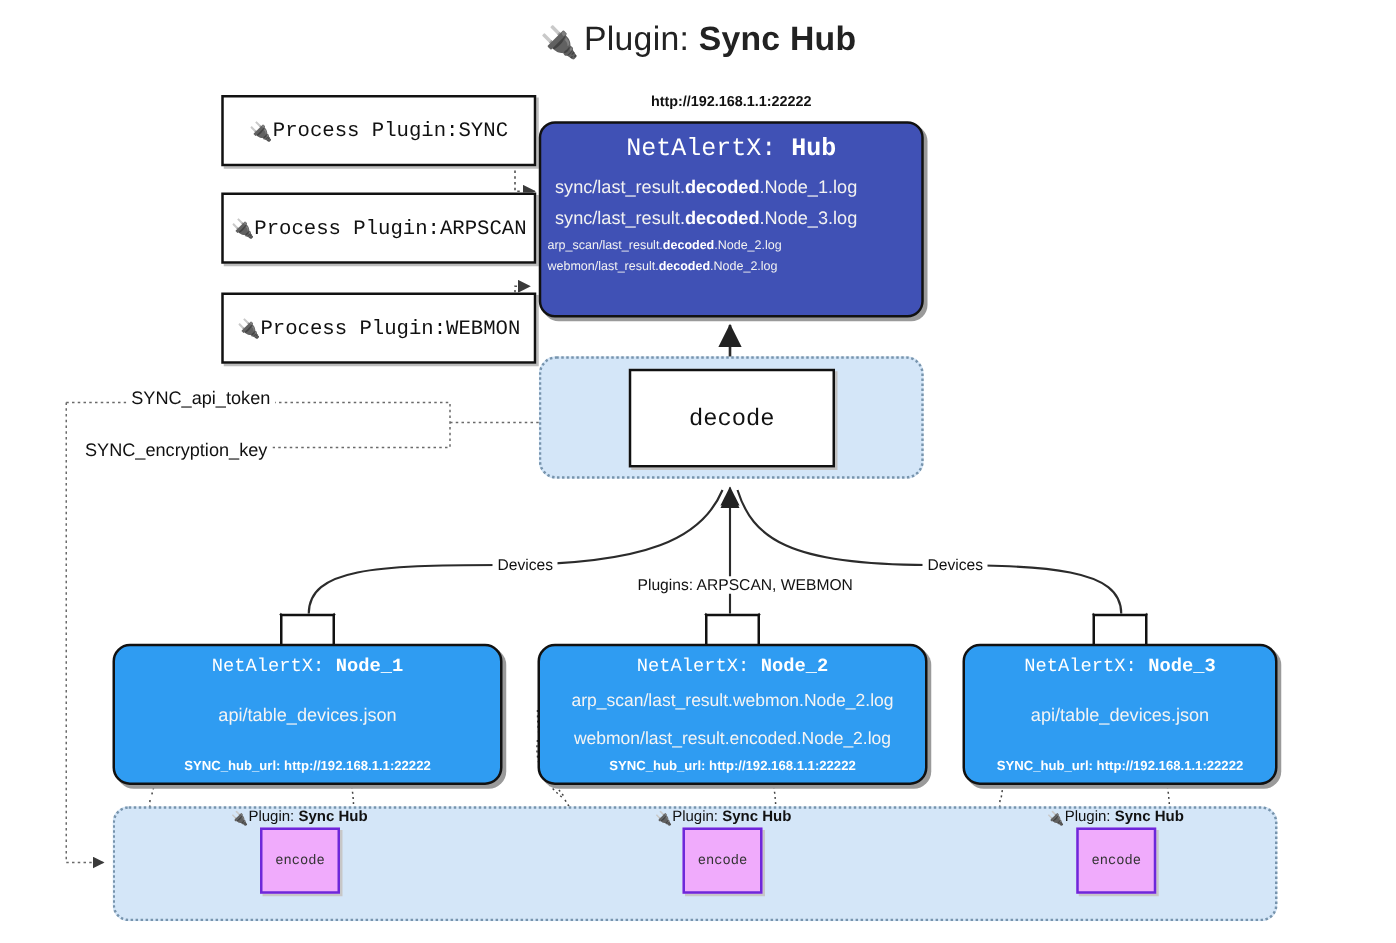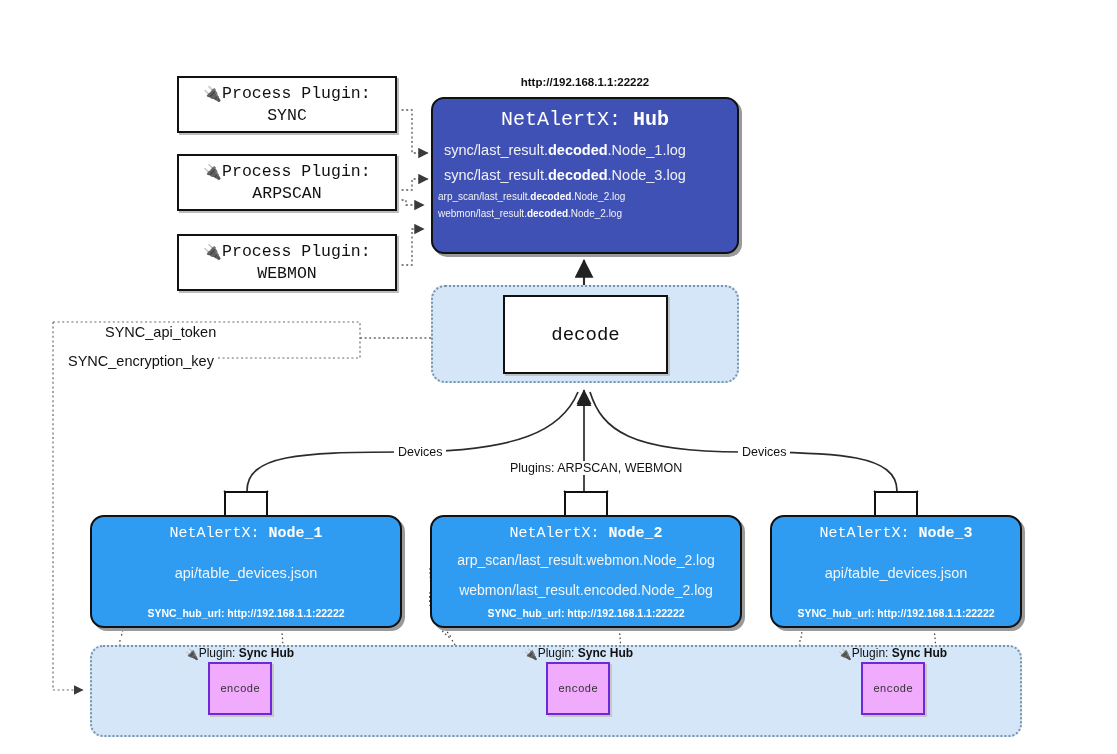--- a/index.html
+++ b/index.html
@@ -10,24 +10,24 @@
 
   .abs{position:absolute;box-sizing:border-box;}
 
   
   #title{top:16px;left:0;width:1117px;text-align:center;font-size:27px;
          color:#222;letter-spacing:.2px;}
   #title .plug{font-size:25px;vertical-align:-2px;margin-right:4px;}
   #title .strong{font-weight:bold;}
 
   
-  .procbox{border:2px solid #111;background:#fff;width:220px;height:57px;
+  .procbox{border:2px solid #111;background:#fff;width:252px;height:57px;
            font-family:"Liberation Mono","DejaVu Sans Mono",monospace;
            font-size:16.5px;color:#111;line-height:1.30;
-           display:flex;flex-direction:column;align-items:center;justify-content:center;
+           display:flex;flex-direction:row;align-items:center;justify-content:center;
            box-shadow:2px 2px 0 #bdbdbd;}
   .procbox .l1{display:block;white-space:nowrap;}
   .procbox .l1 .plug{font-family:"DejaVu Sans",sans-serif;font-size:15px;vertical-align:-1px;}
   .procbox .l2{display:block;}
 
   
   #hub{left:431px;top:97px;width:308px;height:157px;background:#4051b5;
        border:2.5px solid #111;border-radius:13px;box-shadow:3px 3px 0 #9a9a9a;
        color:#fff;padding-top:9px;}
   #hub .hubtitle{text-align:center;font-family:"Liberation Mono","DejaVu Sans Mono",monospace;
@@ -42,21 +42,21 @@
   
   #decodeband{left:431px;top:285px;width:308px;height:98px;background:#d4e6f8;
        border:2px dotted #7794ad;border-radius:14px;}
   #decodebox{left:503px;top:295px;width:165px;height:79px;background:#fff;
        border:2.5px solid #111;display:flex;align-items:center;justify-content:center;
        font-family:"Liberation Mono","DejaVu Sans Mono",monospace;font-size:19px;color:#111;
        box-shadow:2px 2px 0 #c0c0c0;}
 
   
   .seclabel{font-size:14.5px;color:#111;background:#fff;padding:0 4px;white-space:nowrap;}
-  #sec1{left:101px;top:324px;}
+  #sec1{left:101px;top:311px;}
   #sec2{left:64px;top:353px;}
 
   
   .edgelabel{font-size:12.5px;color:#111;background:#fff;padding:0 4px;white-space:nowrap;}
   #lbl-dev-left{left:394px;top:445px;}
   #lbl-plugins{left:506px;top:461px;}
   #lbl-dev-right{left:738px;top:445px;}
 
   
   .node{background:#2f9cf2;border:2.5px solid #111;border-radius:14px;
@@ -94,20 +94,24 @@
   .enclabel b{font-weight:bold;}
   #enclbl1{left:185px;top:646px;}
   #enclbl2{left:524px;top:646px;}
   #enclbl3{left:838px;top:646px;}
 </style>
 </head>
 <body>
 
 <div id="stage">
 
+  <div class="abs" id="title">
+    <span class="plug">🔌</span><span>Plugin:</span>
+    <span class="strong">Sync Hub</span>
+  </div>
 
   <svg id="wires" viewBox="0 0 1117 754">
     <defs>
       <marker id="ar" markerWidth="9" markerHeight="9" refX="7.5" refY="4" orient="auto">
         <path d="M0,0 L8,4 L0,8 z" fill="#3a3a3a"></path>
       </marker>
       <marker id="arb" markerWidth="10" markerHeight="10" refX="8.5" refY="4.5" orient="auto">
         <path d="M0,0 L9,4.5 L0,9 z" fill="#222"></path>
       </marker>
     </defs>

